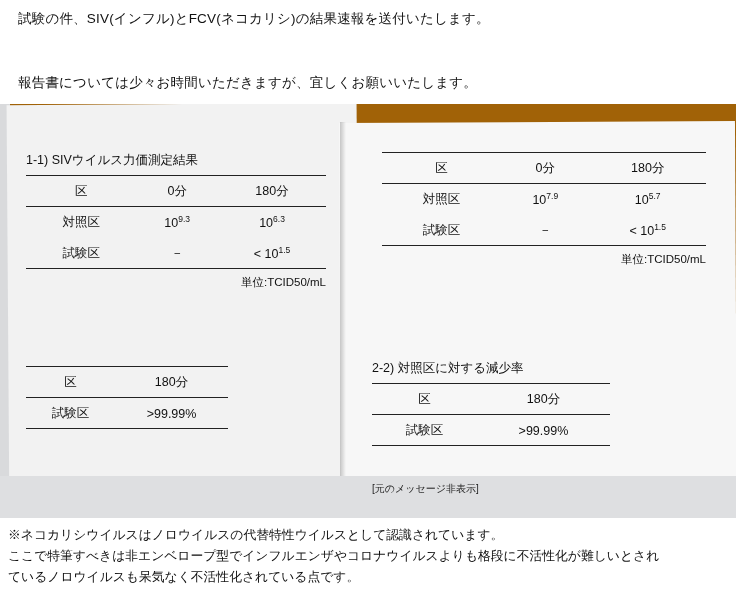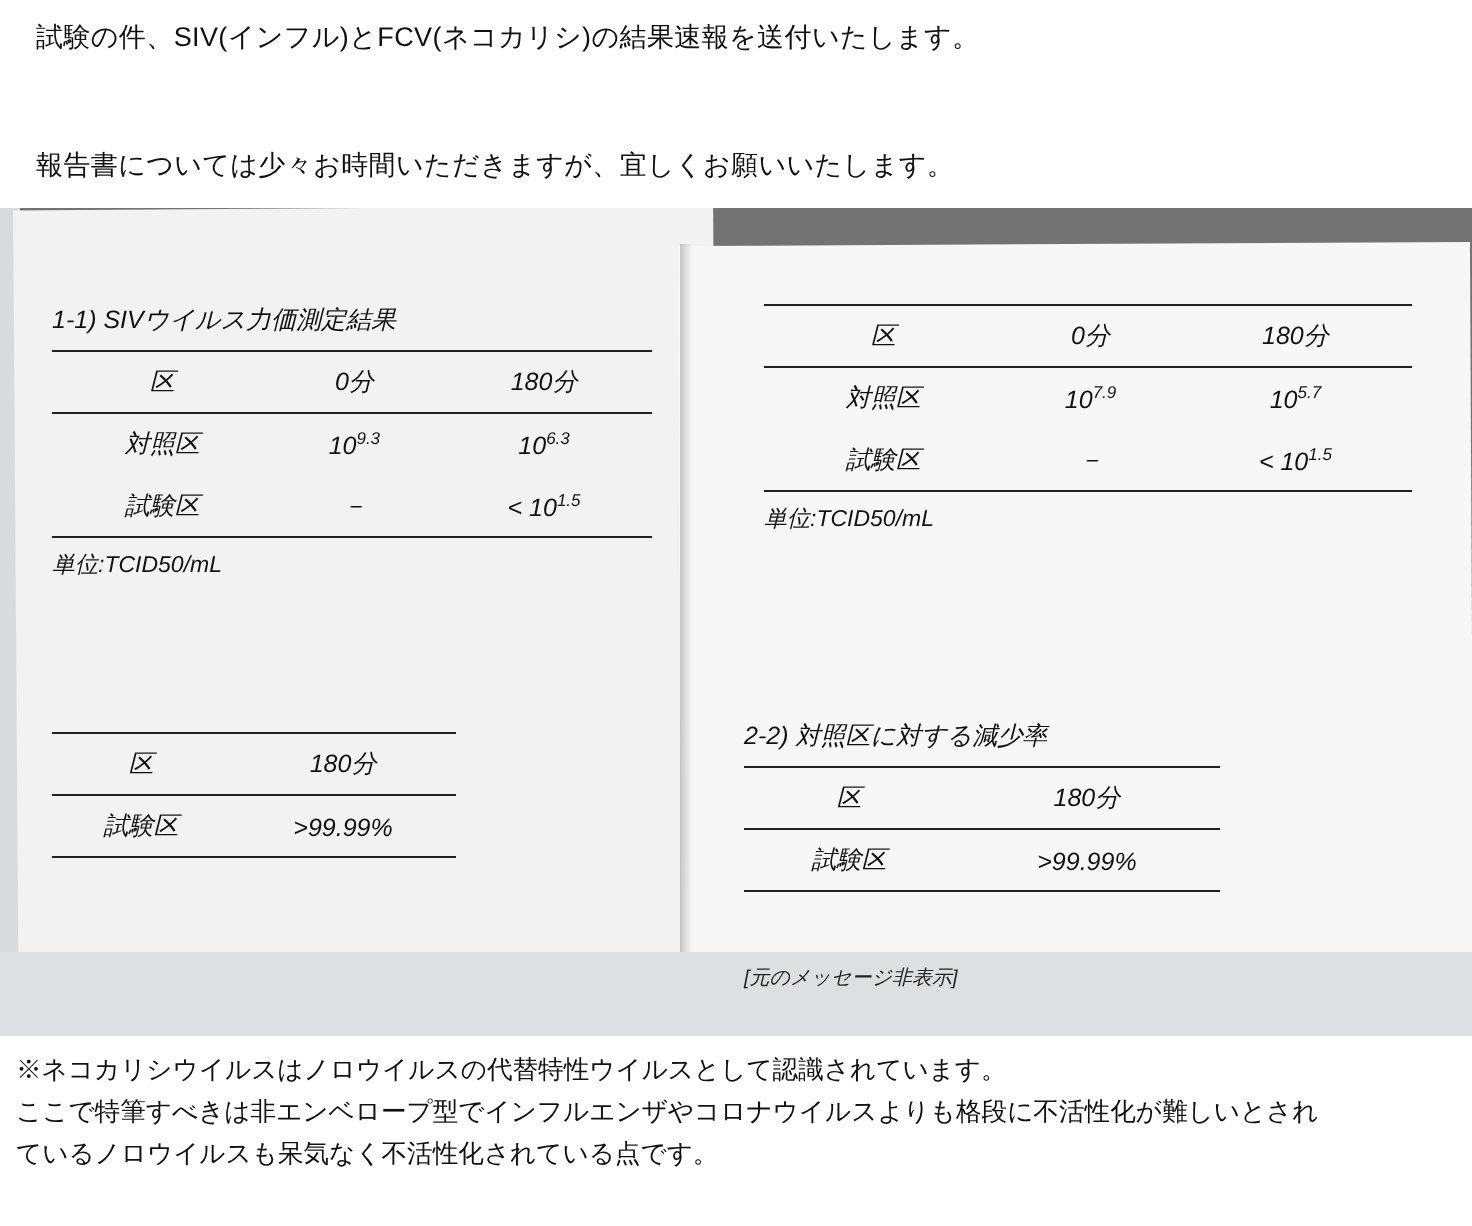--- a/index.html
+++ b/index.html
@@ -21,23 +21,22 @@
     white-space:nowrap;
     color:#111;
   }
   .msg-1{top:10px;}
   .msg-2{top:42px;}
   .msg-3{top:74px;}
 
   
   .photo{
     position:absolute;left:0;top:104px;width:736px;height:414px;
-    background:#737373;
+    background:#a16207;
     overflow:hidden;
-    font-style:italic;
   }
   .photo .paper-left{
     position:absolute;left:8px;top:0px;width:350px;height:414px;
     background:#f2f2f2;
     transform:rotate(-0.4deg);
     box-shadow:0 0 0 0 rgba(0,0,0,0);
   }
   .photo .paper-right{
     position:absolute;left:340px;top:18px;width:396px;height:396px;
     background:#f7f7f7;
@@ -68,21 +67,21 @@
   }
   table.t td{
     padding:7px 4px 6px 4px;
     text-align:center;
     white-space:nowrap;
   }
   table.t tr.hdr td{border-top:1.4px solid #222;border-bottom:1.4px solid #222;}
   table.t tr.last td{border-bottom:1.4px solid #222;}
   td.lab{text-align:left;padding-left:10px;}
   .unit{
-    font-size:11.5px;margin-top:6px;color:#111;white-space:nowrap;
+    font-size:11.5px;text-align:right;margin-top:6px;color:#111;white-space:nowrap;
   }
   sup{font-size:8.5px;vertical-align:super;}
 
   
   #blk-1-1{left:26px;top:48px;}
   #blk-1-1 table.t{width:300px;}
   #blk-1-2{left:26px;top:262px;}
   #blk-1-2 table.t{width:202px;}
 
   

